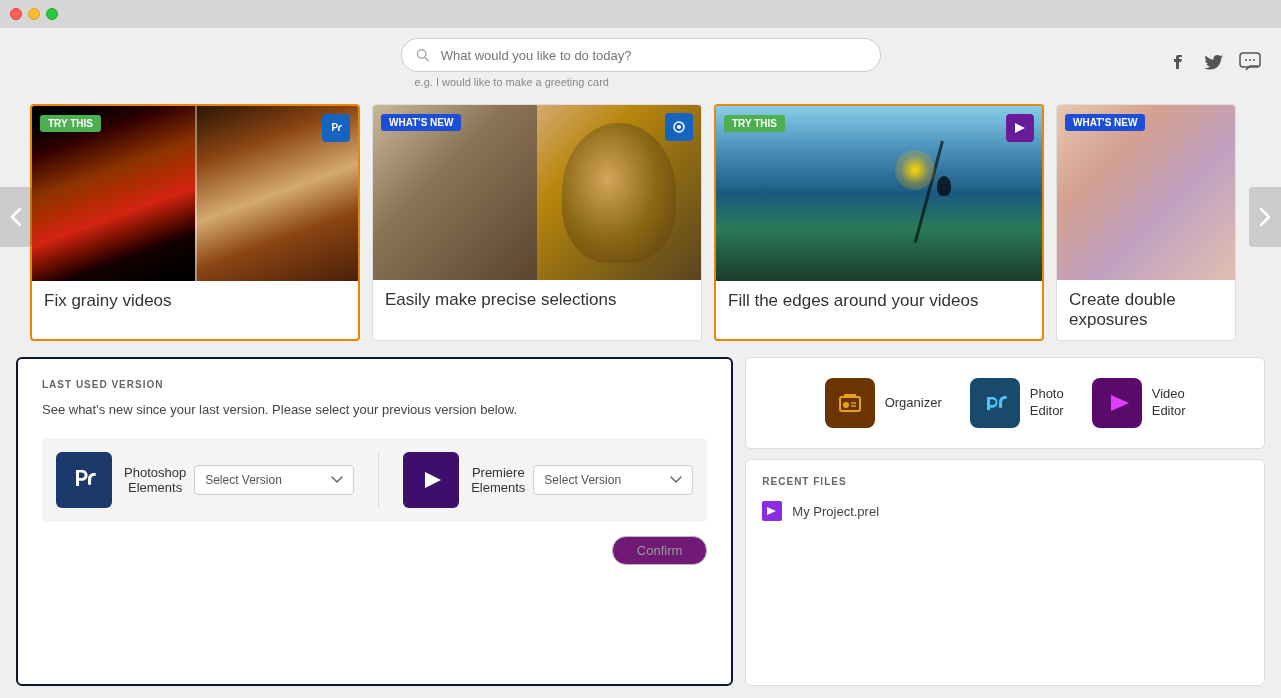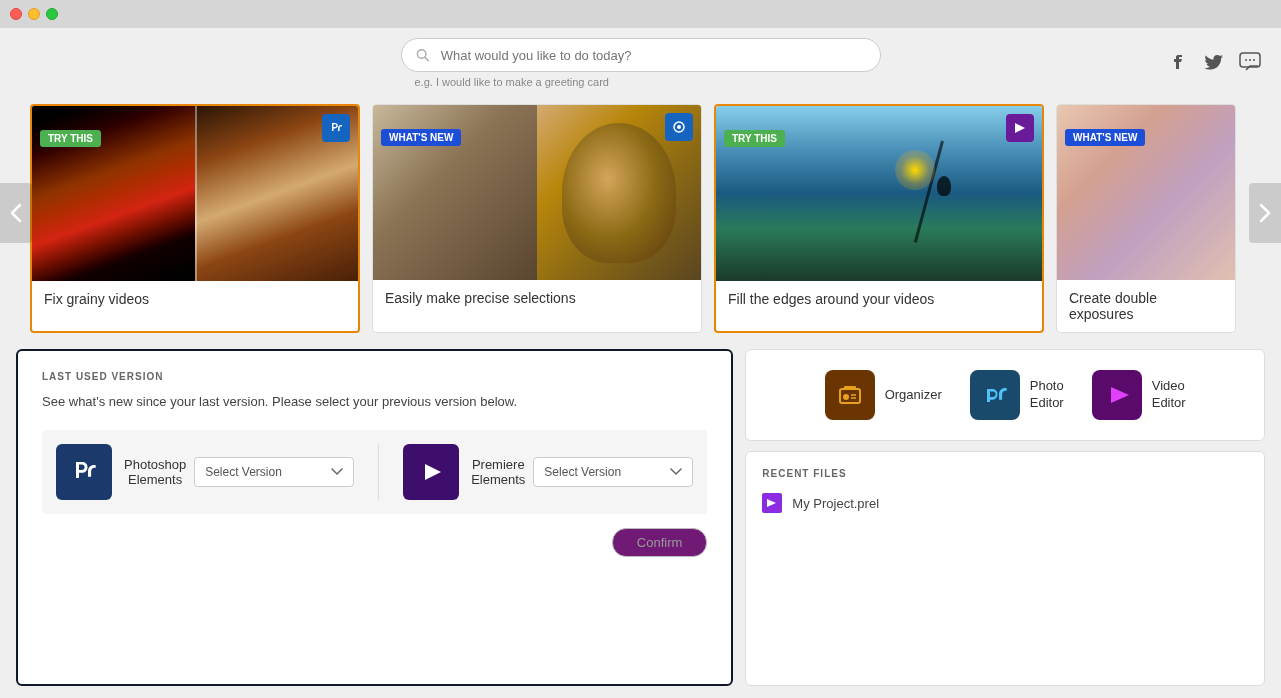--- a/index.html
+++ b/index.html
@@ -133,27 +133,27 @@
       border: 1px solid #ddd;
     }
     .carousel-image {
       width: 100%;
       height: 175px;
       position: relative;
       overflow: hidden;
     }
     .carousel-label {
       padding: 10px 12px;
-      font-size: 14px;
+      font-size: 17px;
       color: #333;
       font-weight: 400;
     }
     .badge {
       position: absolute;
-      top: 24px;
+      top: 9px;
       left: 8px;
       padding: 3px 8px;
       border-radius: 3px;
       font-size: 10px;
       font-weight: 700;
       color: white;
       z-index: 2;
       text-transform: uppercase;
     }
     .badge-try { background: #4caf50; }

